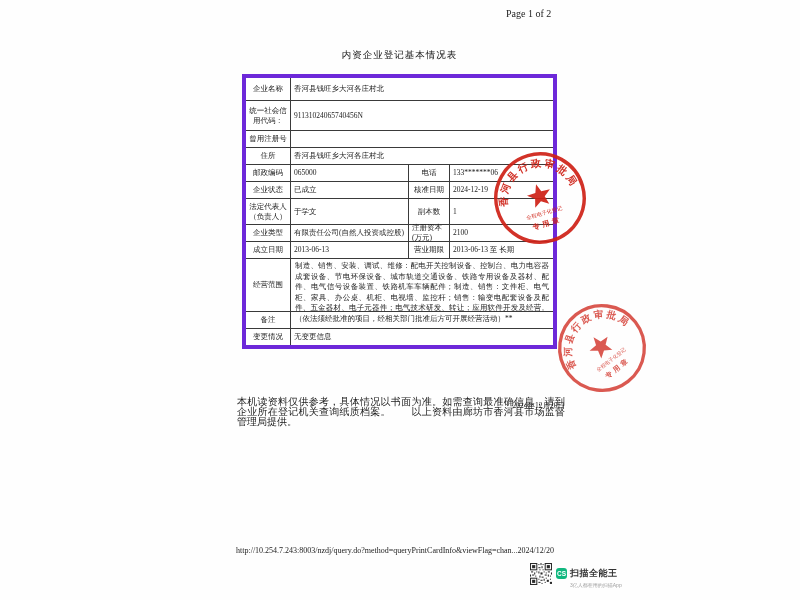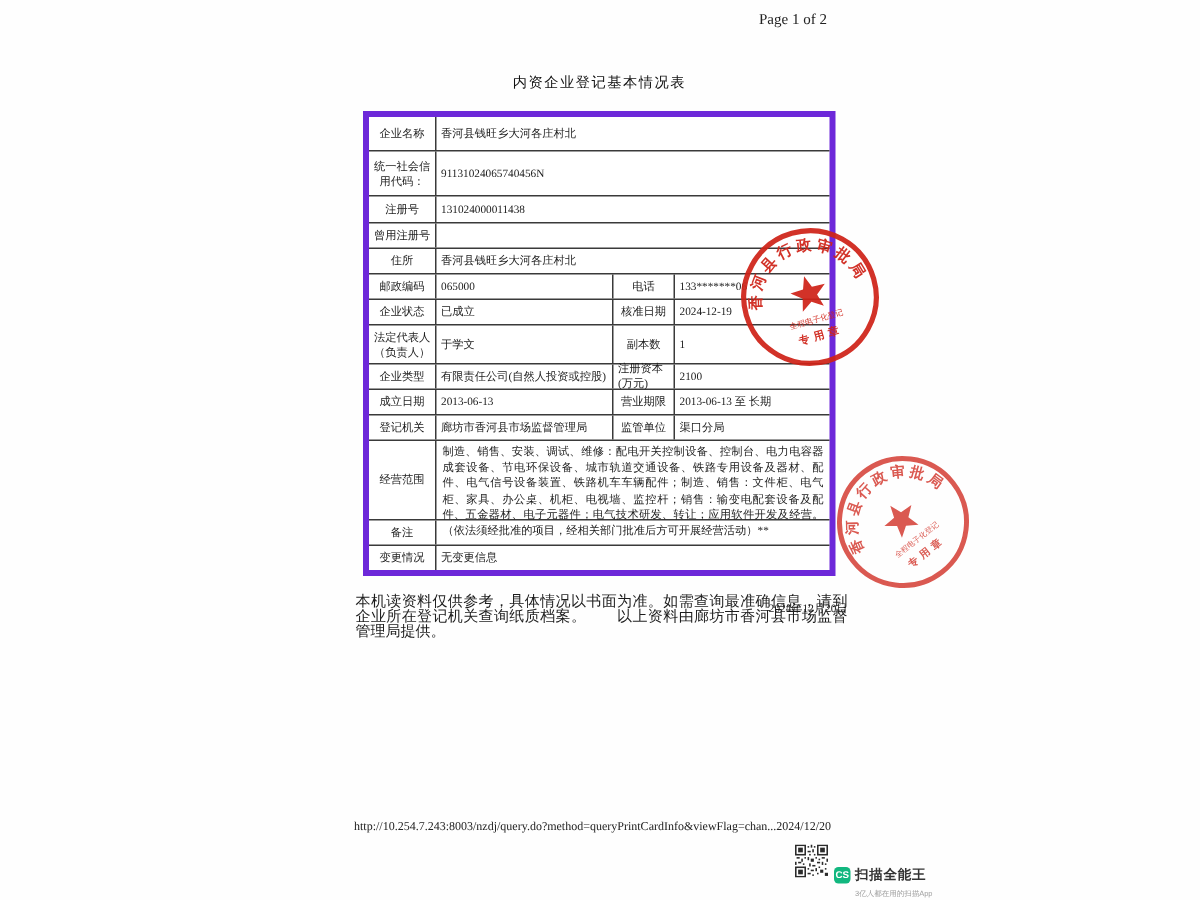--- a/index.html
+++ b/index.html
@@ -33,21 +33,21 @@
               font-size:8px;color:#222;}
   
   .stamp{position:absolute;pointer-events:none;}
   .stamp1{left:492px;top:150px;width:96px;height:96px;transform:rotate(-16deg);opacity:.93;}
   .stamp2{left:556px;top:302px;width:92px;height:92px;transform:rotate(-38deg);opacity:.75;}
   
   .cs-block{position:absolute;left:530px;top:563px;display:flex;align-items:flex-start;
             font-family:"Liberation Sans","DejaVu Sans",sans-serif;}
   .qr{width:22px;height:22px;margin-right:4px;}
   .cs-right{display:flex;flex-direction:column;}
-  .cs-row{display:flex;align-items:center;margin-top:14px;text-align:center;}
+  .cs-row{display:flex;align-items:center;margin-top:4px;text-align:center;}
   .cs-logo{width:11px;height:11px;border-radius:3px;background:#12b77f;color:#fff;
            font-size:6.5px;font-weight:bold;display:flex;align-items:center;
            justify-content:center;margin-right:3px;}
   .cs-name{font-size:9px;font-weight:bold;color:#333;letter-spacing:.5px;}
   .cs-tagline{font-size:5px;color:#a0a0a0;margin-top:1.5px;margin-left:14px;}
 </style>
 </head>
 <body>
 
 <div class="canvas">
@@ -57,24 +57,20 @@
 
   <div class="reg-table">
     <div class="tr h22">
       <div class="td lbl">企业名称</div>
       <div class="td val">香河县钱旺乡大河各庄村北</div>
     </div>
     <div class="tr h30">
       <div class="td lbl">统一社会信用代码：</div>
       <div class="td val">91131024065740456N</div>
     </div>
-    <div class="tr h18">
-      <div class="td lbl">注册号</div>
-      <div class="td val">131024000011438</div>
-    </div>
     <div class="tr h17">
       <div class="td lbl">曾用注册号</div>
       <div class="td val"></div>
     </div>
     <div class="tr h17">
       <div class="td lbl">住所</div>
       <div class="td val">香河县钱旺乡大河各庄村北</div>
     </div>
     <div class="tr h17">
       <div class="td lbl">邮政编码</div>
@@ -98,26 +94,20 @@
       <div class="td lbl">企业类型</div>
       <div class="td val">有限责任公司(自然人投资或控股)</div>
       <div class="td lbl2">注册资本(万元)</div>
       <div class="td val2">2100</div>
     </div>
     <div class="tr h17">
       <div class="td lbl">成立日期</div>
       <div class="td val">2013-06-13</div>
       <div class="td lbl2">营业期限</div>
       <div class="td val2">2013-06-13 至 长期</div>
-    </div>
-    <div class="tr h17">
-      <div class="td lbl">登记机关</div>
-      <div class="td val">廊坊市香河县市场监督管理局</div>
-      <div class="td lbl2">监管单位</div>
-      <div class="td val2">渠口分局</div>
     </div>
     <div class="tr h53">
       <div class="td lbl">经营范围</div>
       <div class="td val scope">制造、销售、安装、调试、维修：配电开关控制设备、控制台、电力电容器成套设备、节电环保设备、城市轨道交通设备、铁路专用设备及器材、配件、电气信号设备装置、铁路机车车辆配件；制造、销售：文件柜、电气柜、家具、办公桌、机柜、电视墙、监控杆；销售：输变电配套设备及配件、五金器材、电子元器件；电气技术研发、转让；应用软件开发及经营。（依法须经批准的项目，经相关部门批准后方可开展经营活动）**</div>
     </div>
     <div class="tr h17">
       <div class="td lbl">备注</div>
       <div class="td val"></div>
     </div>
     <div class="tr h17">

